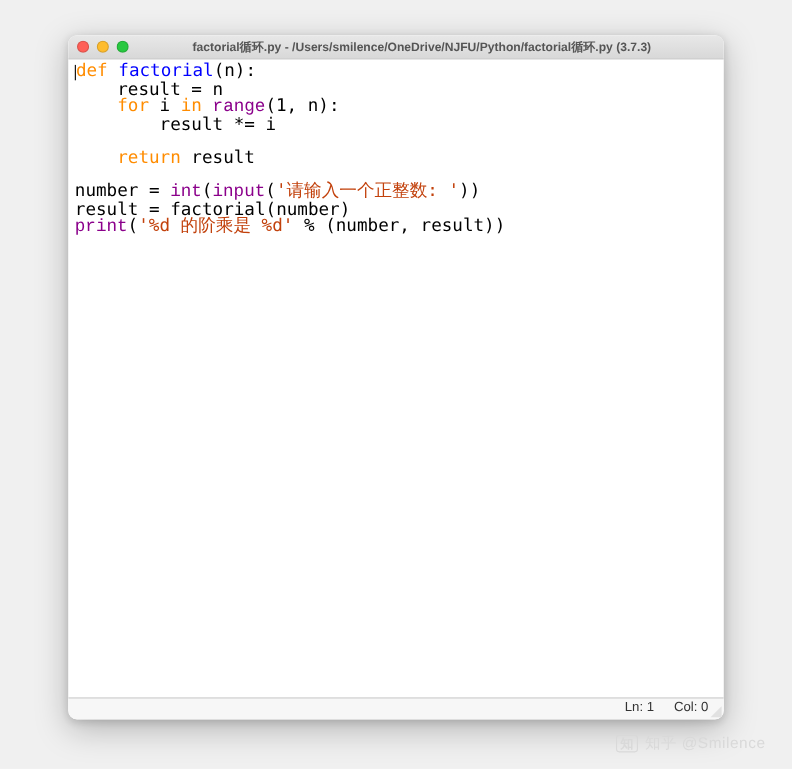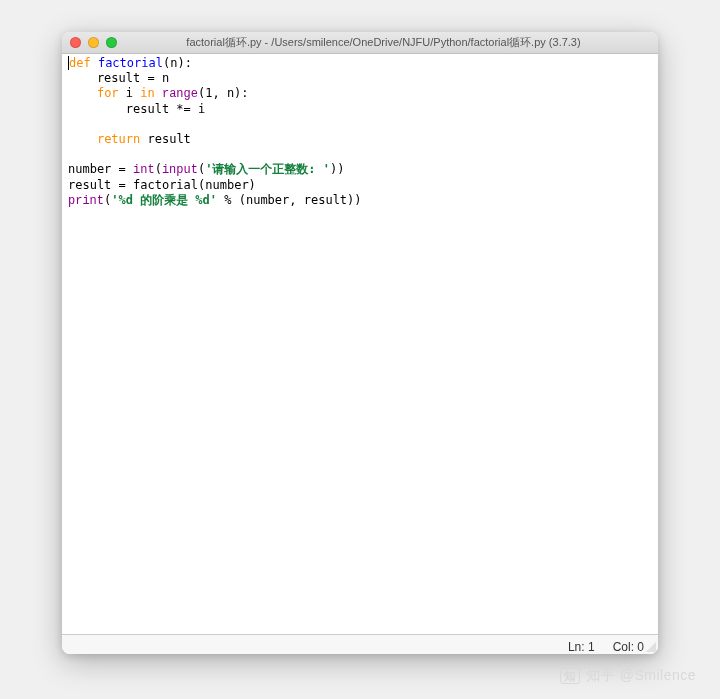--- a/index.html
+++ b/index.html
@@ -25,20 +25,21 @@
       overflow: hidden;
     }
     .titlebar {
       height: 22px;
       background: linear-gradient(#e8e8e8, #d8d8d8);
       border-bottom: 1px solid #c0c0c0;
       display: flex;
       align-items: center;
       padding: 0 8px;
       flex-shrink: 0;
+      font-weight: bold;
     }
     .traffic-lights {
       display: flex;
       gap: 7px;
       align-items: center;
     }
     .dot {
       width: 11px;
       height: 11px;
       border-radius: 50%;
@@ -54,45 +55,45 @@
       color: #555;
       white-space: nowrap;
       overflow: hidden;
       text-overflow: ellipsis;
       margin-left: -40px;
       padding-left: 40px;
     }
     .editor {
       flex: 1;
       font-family: "Menlo", "Monaco", "Consolas", monospace;
-      font-size: 12px;
+      font-size: 16px;
       line-height: 15px;
       padding: 2px 6px;
       white-space: pre;
       overflow: auto;
       color: #000;
       position: relative;
     }
     .cursor {
       display: inline-block;
       width: 1px;
       height: 14px;
       background: #000;
       vertical-align: text-bottom;
     }
     .kw { color: #ff8c00; }
     .def { color: #0000ff; }
     .builtin { color: #8b008b; font-family: Liberation Mono, monospace; }
-    .str { color: #15803d; font-weight: bold; }
+    .str { color: #c2410c; }
     .statusbar {
       height: 20px;
       border-top: 1px solid #ccc;
       background: #f7f7f7;
       display: flex;
-      align-items: flex-end;
+      align-items: flex-start;
       justify-content: flex-end;
       padding: 0 14px;
       font-size: 12px;
       color: #333;
       gap: 18px;
       flex-shrink: 0;
     }
     .watermark {
       position: absolute;
       right: 24px;

